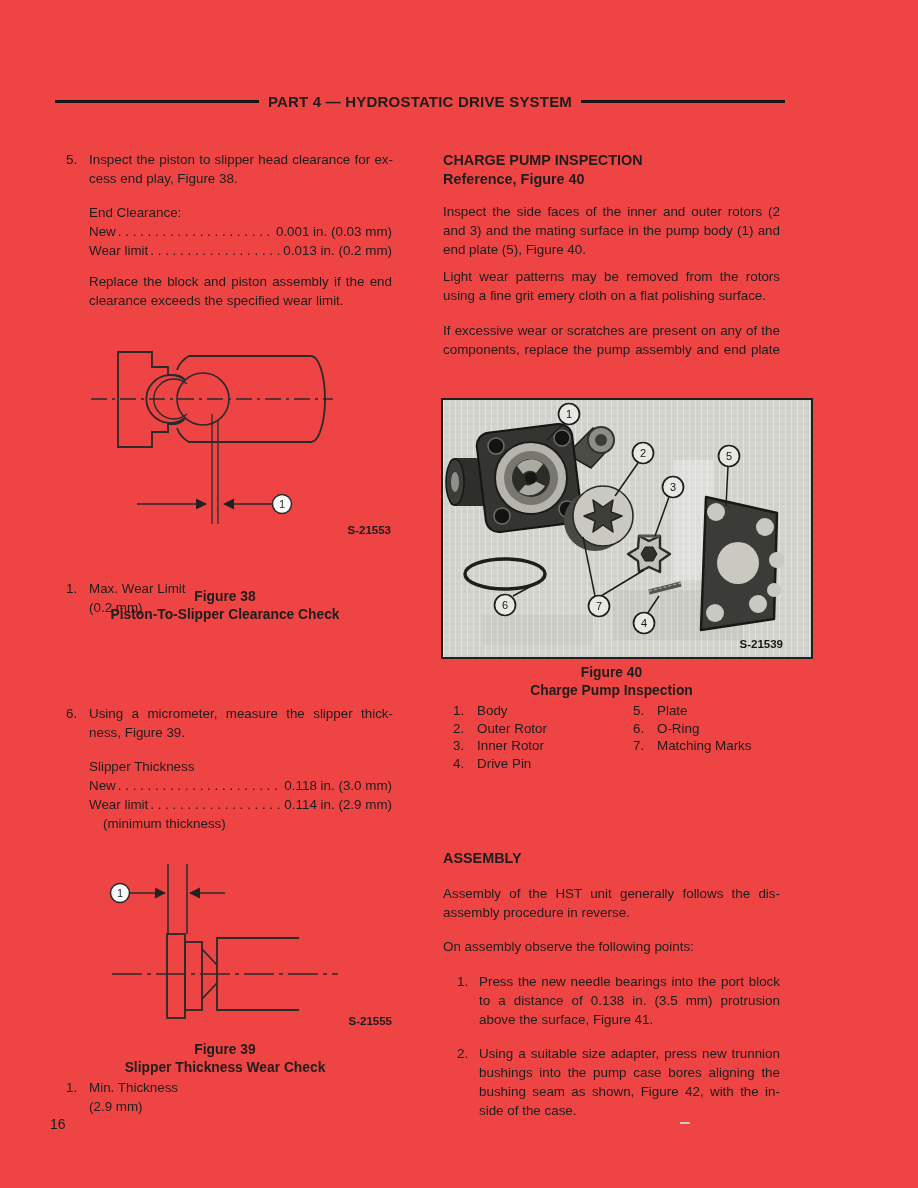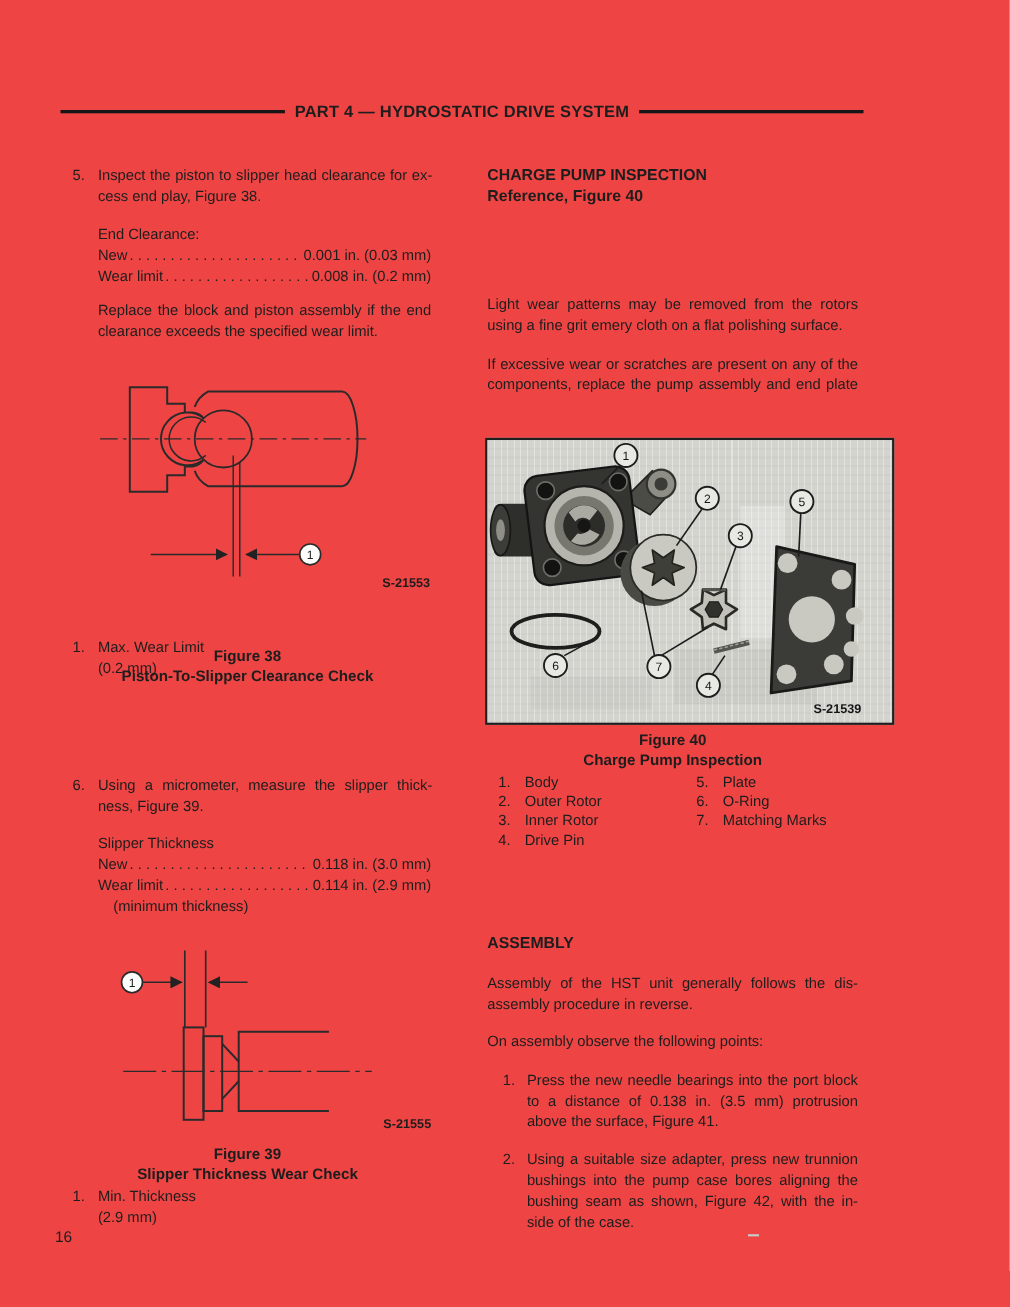--- a/index.html
+++ b/index.html
@@ -66,21 +66,21 @@
 
   <div class="abs" style="left:89px;top:222px;width:303px;">
     <div class="spec">
       <span class="lab">New</span>
       <span class="dots">. . . . . . . . . . . . . . . . . . . . . . . . . . . .</span>
       <span class="val">0.001 in. (0.03 mm)</span>
     </div>
     <div class="spec">
       <span class="lab">Wear limit</span>
       <span class="dots">. . . . . . . . . . . . . . . . . . . . . . .</span>
-      <span class="val">0.008 in. (0.2 mm)</span>
+      <span class="val">0.013 in. (0.2 mm)</span>
     </div>
   </div>
 
   <div class="abs jl" style="left:89px;top:272px;width:303px;">
       <div>Replace the block and piston assembly if the end</div>
       <div class="last">clearance exceeds the specified wear limit.</div>
     </div>
 
   <svg class="abs" style="left:85px;top:336px;" width="320" height="202" viewBox="0 0 320 202">
     <defs>
@@ -177,20 +177,25 @@
       </div>
   </div>
 
   <div class="abs pagenum" style="left:50px;top:1115px;">16</div>
 
   <div class="abs" style="left:443px;top:151px;">
     <div class="bhead">CHARGE PUMP INSPECTION</div>
     <div class="bhead">Reference, Figure 40</div>
   </div>
 
+  <div class="abs jl" style="left:443px;top:202px;width:337px;">
+      <div>Inspect the side faces of the inner and outer rotors (2</div>
+      <div>and 3) and the mating surface in the pump body (1) and</div>
+      <div class="last">end plate (5), Figure 40.</div>
+    </div>
   <div class="abs jl" style="left:443px;top:267px;width:337px;">
       <div>Light wear patterns may be removed from the rotors</div>
       <div class="last">using a fine grit emery cloth on a flat polishing surface.</div>
     </div>
   <div class="abs jl" style="left:443px;top:321px;width:337px;">
       <div>If excessive wear or scratches are present on any of the</div>
       <div>components, replace the pump assembly and end plate</div>
     </div>
 
   <div class="abs photo" style="left:441px;top:398px;width:372px;height:261px;">

